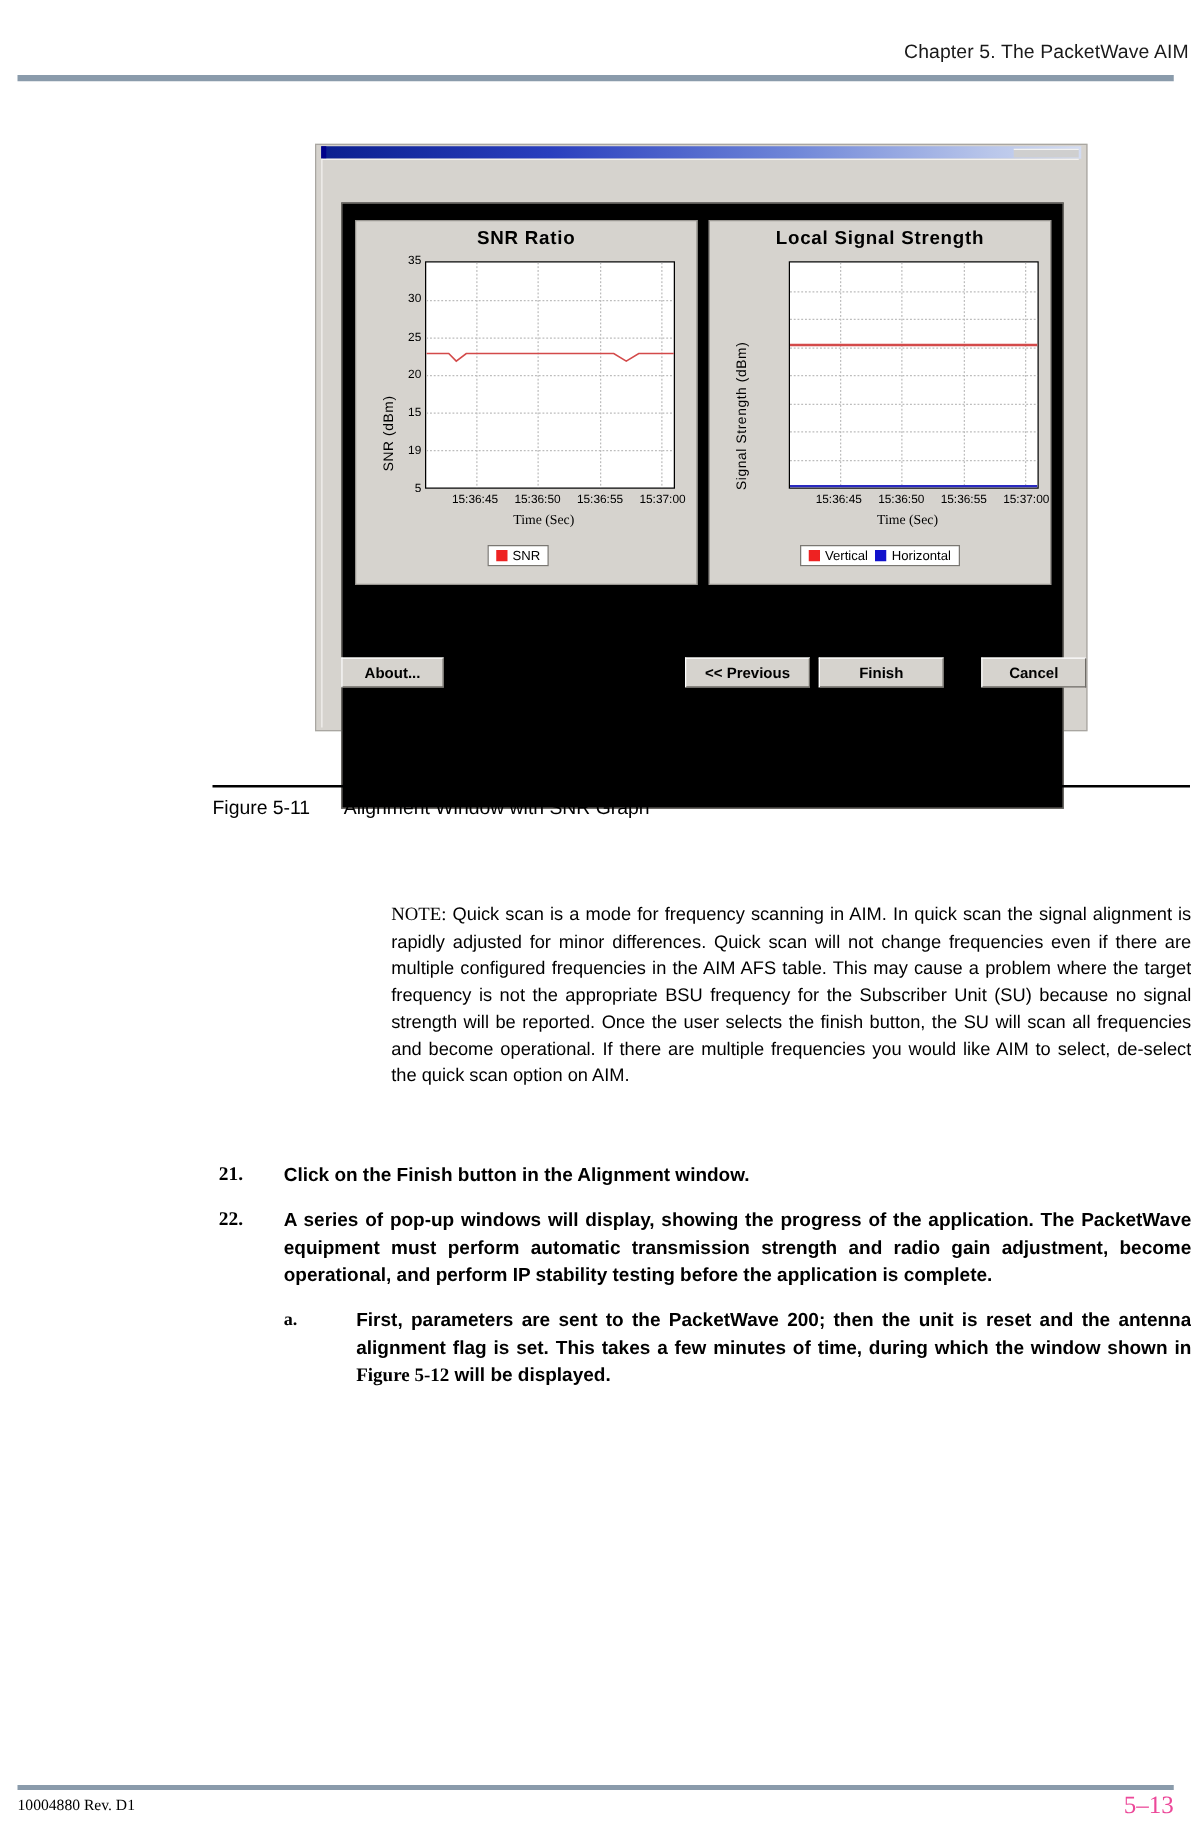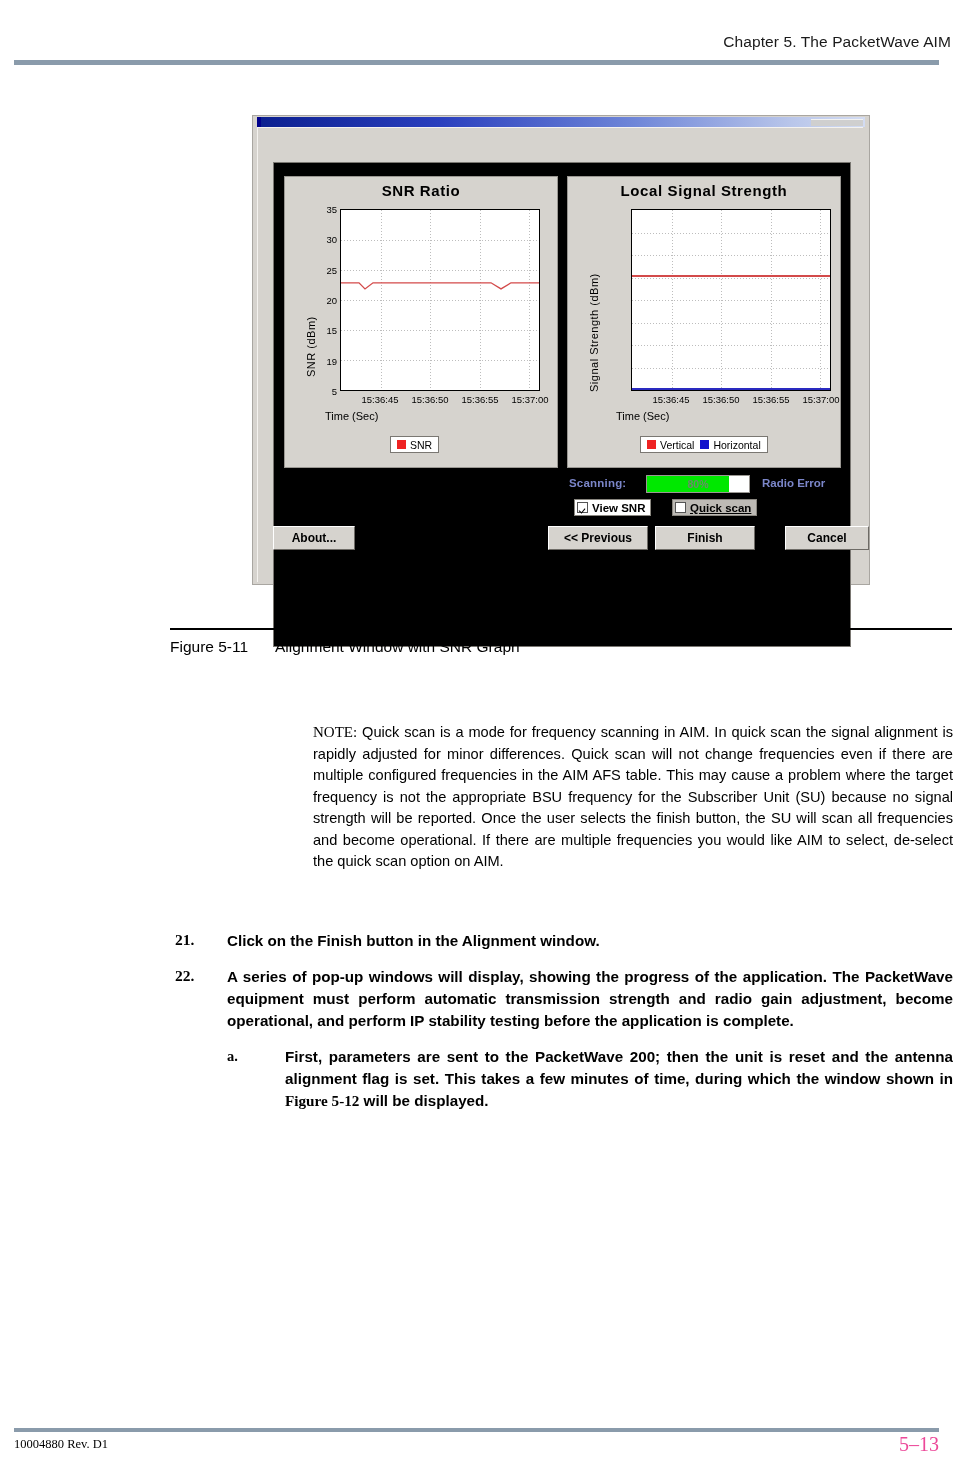--- a/index.html
+++ b/index.html
@@ -174,23 +174,23 @@
     white-space: nowrap;
     transform: translateX(-50%);
   }
   .chart-card.left  .x-tick-row { position: absolute; left: 55px; top: 217px; width: 200px; height: 14px; }
   .chart-card.right .x-tick-row { position: absolute; left: 63px; top: 217px; width: 200px; height: 14px; }
 
   .x-axis-label {
     position: absolute;
     left: 0; right: 0;
     top: 233px;
-    text-align: left;
+    text-align: center;
     font-size: 11px;
-    font-family: Liberation Sans, sans-serif;
+    font-family: Liberation Serif, serif;
     color: #000;
   }
   .chart-card.left .x-axis-label  { left: 40px; width: 220px; right: auto; }
   .chart-card.right .x-axis-label { left: 48px; width: 220px; right: auto; }
 
   .y-axis-label {
     position: absolute;
     font-size: 11px;
     font-family: "Liberation Sans", sans-serif;
     color: #000;
@@ -578,40 +578,20 @@
             <span class="legend-swatch" style="background:#ee2222"></span>
             <span>Vertical</span>
           </span>
           <span class="legend-item">
             <span class="legend-swatch" style="background:#1111cc"></span>
             <span>Horizontal</span>
           </span>
         </div>
       </div>
 
-      <div class="controls">
-        <div class="scan-label">Scanning:</div>
-
-        <div class="progress-outer">
-          <div class="progress-fill" id="progress-fill" style="width: 80%;"></div>
-          <div class="progress-text">80%</div>
-        </div>
-
-        <div class="radio-error">Radio Error</div>
-
-        <div class="chk view-snr">
-          <span class="chk-box checked"></span>
-          <span class="chk-label">View SNR</span>
-        </div>
-
-        <div class="chk quick-scan">
-          <span class="chk-box"></span>
-          <span class="chk-label">Quick scan</span>
-        </div>
-      </div>
     </div>
 
     <div class="btn-row">
       <div class="btn btn-about">About...</div>
       <div class="btn btn-previous">&lt;&lt; Previous</div>
       <div class="btn btn-finish">Finish</div>
       <div class="btn btn-cancel">Cancel</div>
     </div>
 
   </div>

